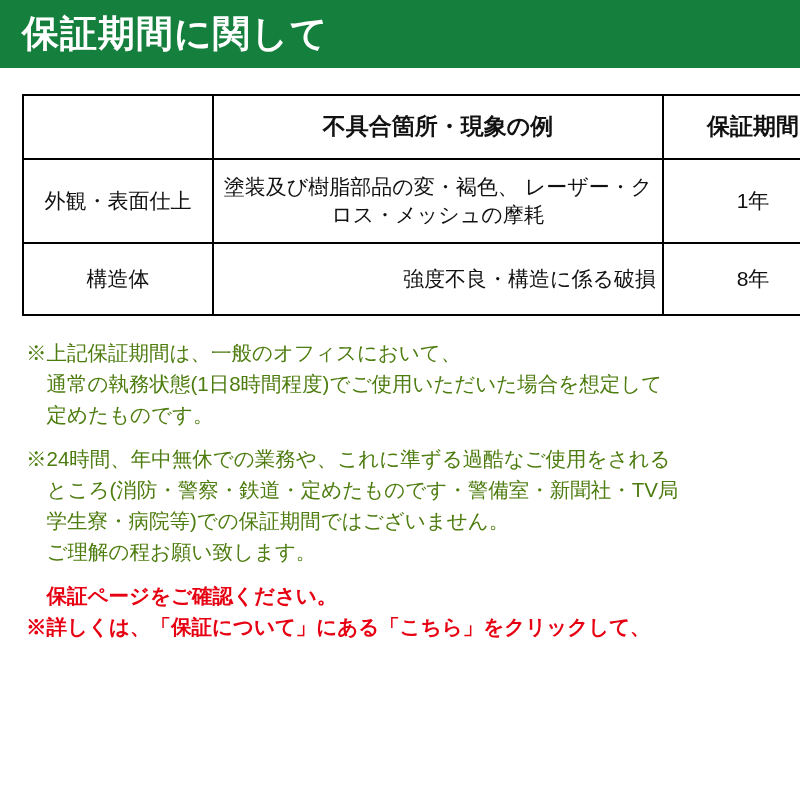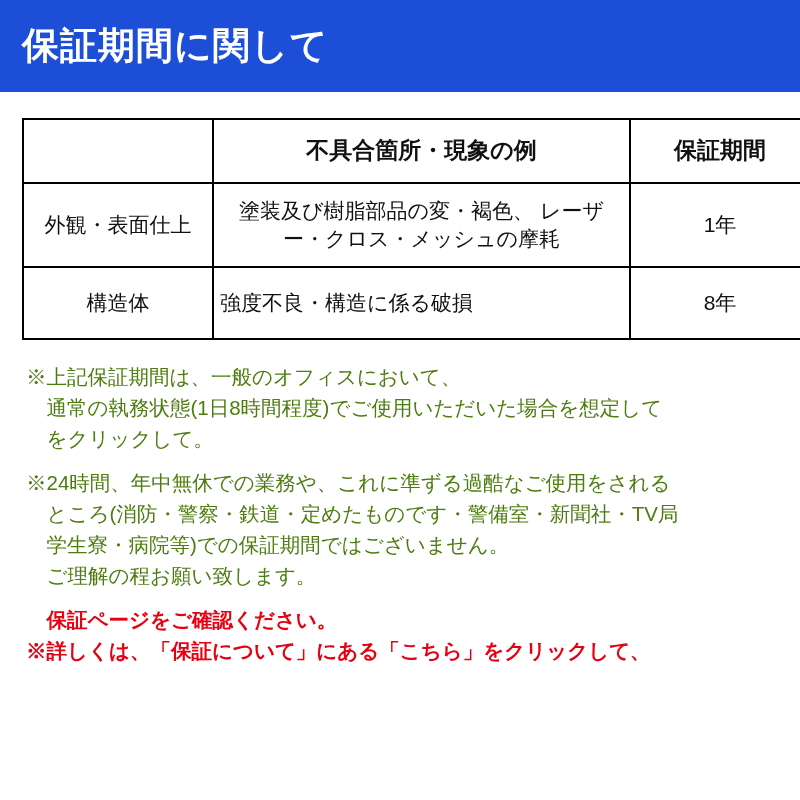--- a/index.html
+++ b/index.html
@@ -14,22 +14,22 @@
     color: #111111;
     overflow: hidden;
   }
   .page {
     width: 800px;
     height: 800px;
     position: relative;
     box-sizing: border-box;
   }
   .header-band {
-    background: #1d4ed8;
-    height: 92px;
+    background: #15803d;
+    height: 68px;
     display: flex;
     align-items: center;
     padding: 0 22px;
     box-sizing: border-box;
   }
   .header-title {
     color: #ffffff;
     font-size: 37px;
     font-weight: bold;
     letter-spacing: 1px;
@@ -52,30 +52,30 @@
     font-size: 21px;
     line-height: 1.35;
     padding: 10px 6px;
     box-sizing: border-box;
   }
   table.warranty th {
     font-weight: bold;
     font-size: 23px;
   }
   .col-cat { width: 190px; }
-  .col-desc { width: 417px; margin-left: 48px; }
+  .col-desc { width: 450px; margin-left: 48px; }
   .col-term { width: 180px; }
   .th-blank { border-top: none; border-left: none; }
   .desc-cell {
     text-align: left;
     padding-left: 14px;
     font-size: 20px;
   }
   .desc-cell.centered {
-    text-align: left;
+    text-align: right;
     padding-left: 6px;
   }
   .row-h1 { height: 64px; }
   .row-h2 { height: 84px; }
   .row-h3 { height: 84px; }
   .row-h4 { height: 72px; }
 
   .notes {
     margin-top: 22px;
     padding: 0 4px;
@@ -131,21 +131,21 @@
           <td class="col-term">8年</td>
         </tr>
       </tbody>
     </table>
 
     <div class="notes">
 
       <div class="note">
         <span class="line">※上記保証期間は、一般のオフィスにおいて、</span>
         <span class="line">　通常の執務状態(1日8時間程度)でご使用いただいた場合を想定して</span>
-        <span class="line">　をクリックして。</span>
+        <span class="line">　定めたものです。</span>
       </div>
 
       <div class="note">
         <span class="line">※24時間、年中無休での業務や、これに準ずる過酷なご使用をされる</span>
         <span class="line">　ところ(消防・警察・鉄道・定めたものです・警備室・新聞社・TV局</span>
         <span class="line">　学生寮・病院等)での保証期間ではございません。</span>
         <span class="line">　ご理解の程お願い致します。</span>
       </div>
 
       <div class="note note-red">

